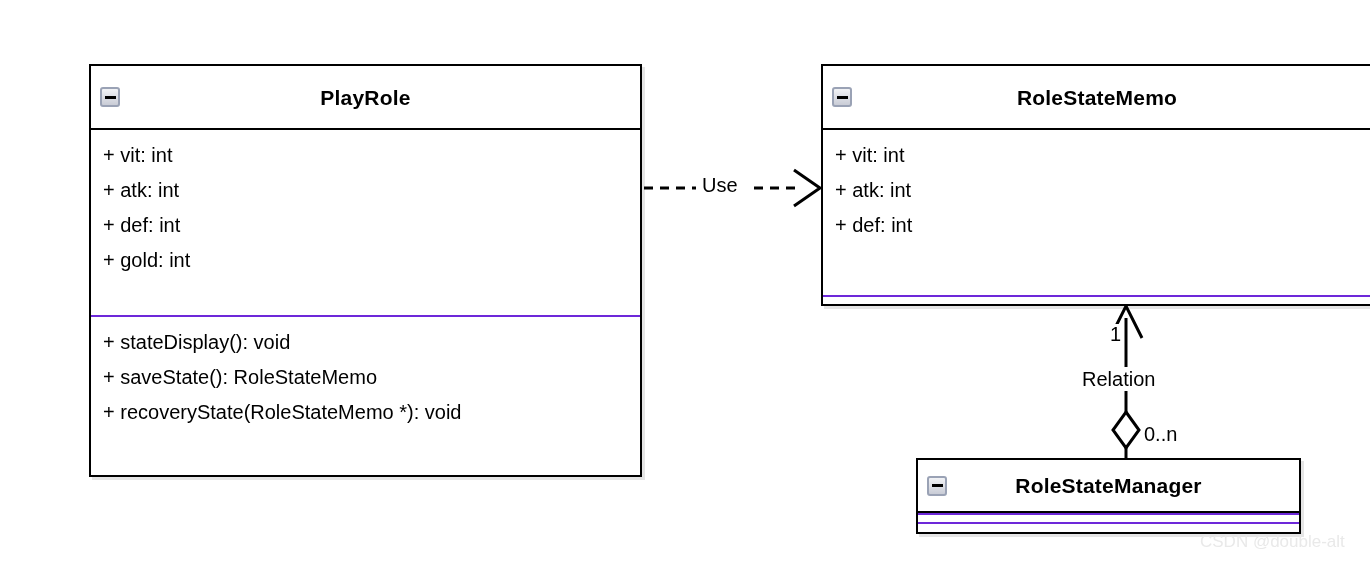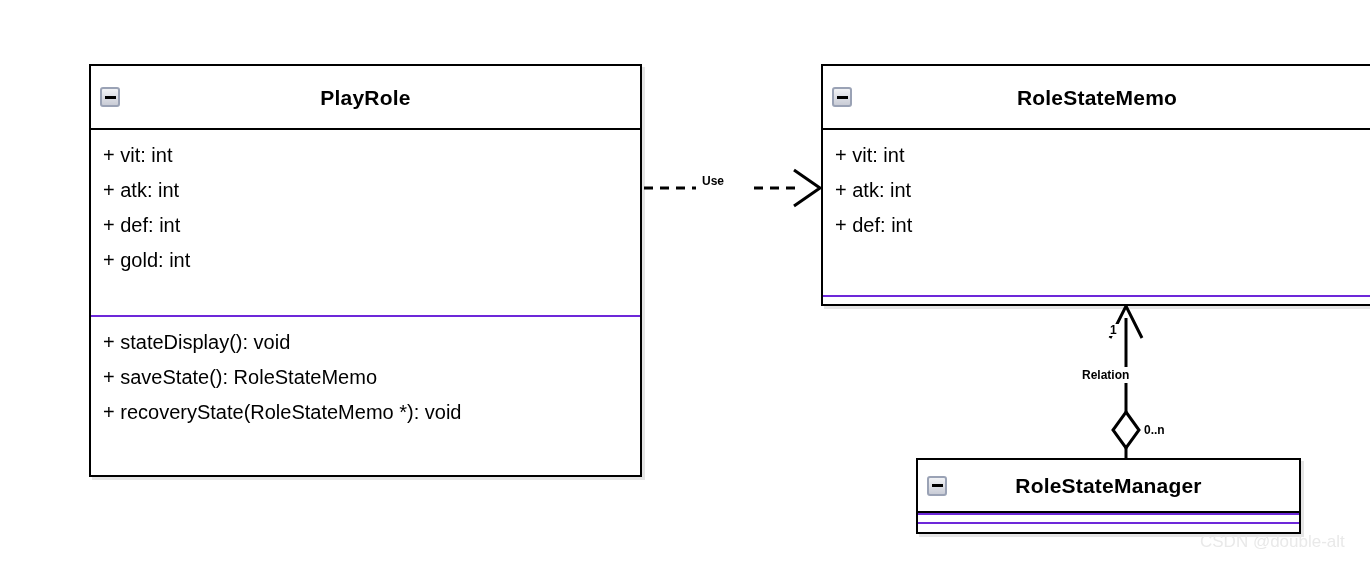--- a/index.html
+++ b/index.html
@@ -118,26 +118,25 @@
     left: 868px;
     top: 458px;
     width: 385px;
     height: 76px;
   }
   #class-rolestatemanager .class-header { height: 53px; }
 
   
   .edge-label {
     position: absolute;
-    font-size: 12px;
+    font-size: 20px;
     line-height: 1;
     color: #000000;
     white-space: nowrap;
     background: #ffffff;
-    font-weight: bold;
   }
   #label-use   { left: 652px; top: 175px; padding: 0 2px; }
   #label-relation { left: 1030px; top: 367px; padding: 2px 4px; }
   #label-mult-one { left: 1060px; top: 324px; padding: 0 2px; }
   #label-mult-many{ left: 1094px; top: 424px; padding: 0 2px; }
 
   
   #watermark {
     position: absolute;
     left: 1152px;

